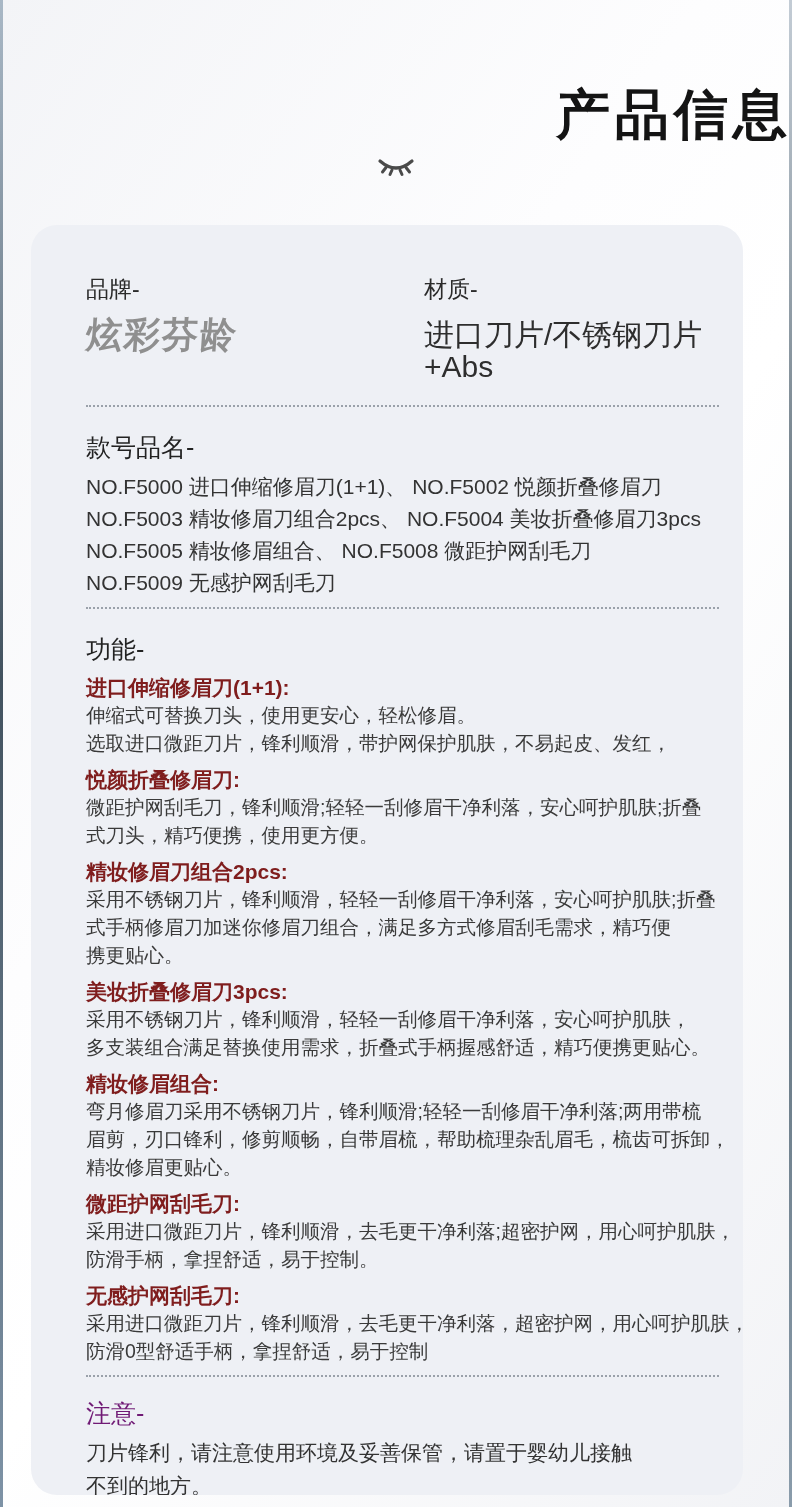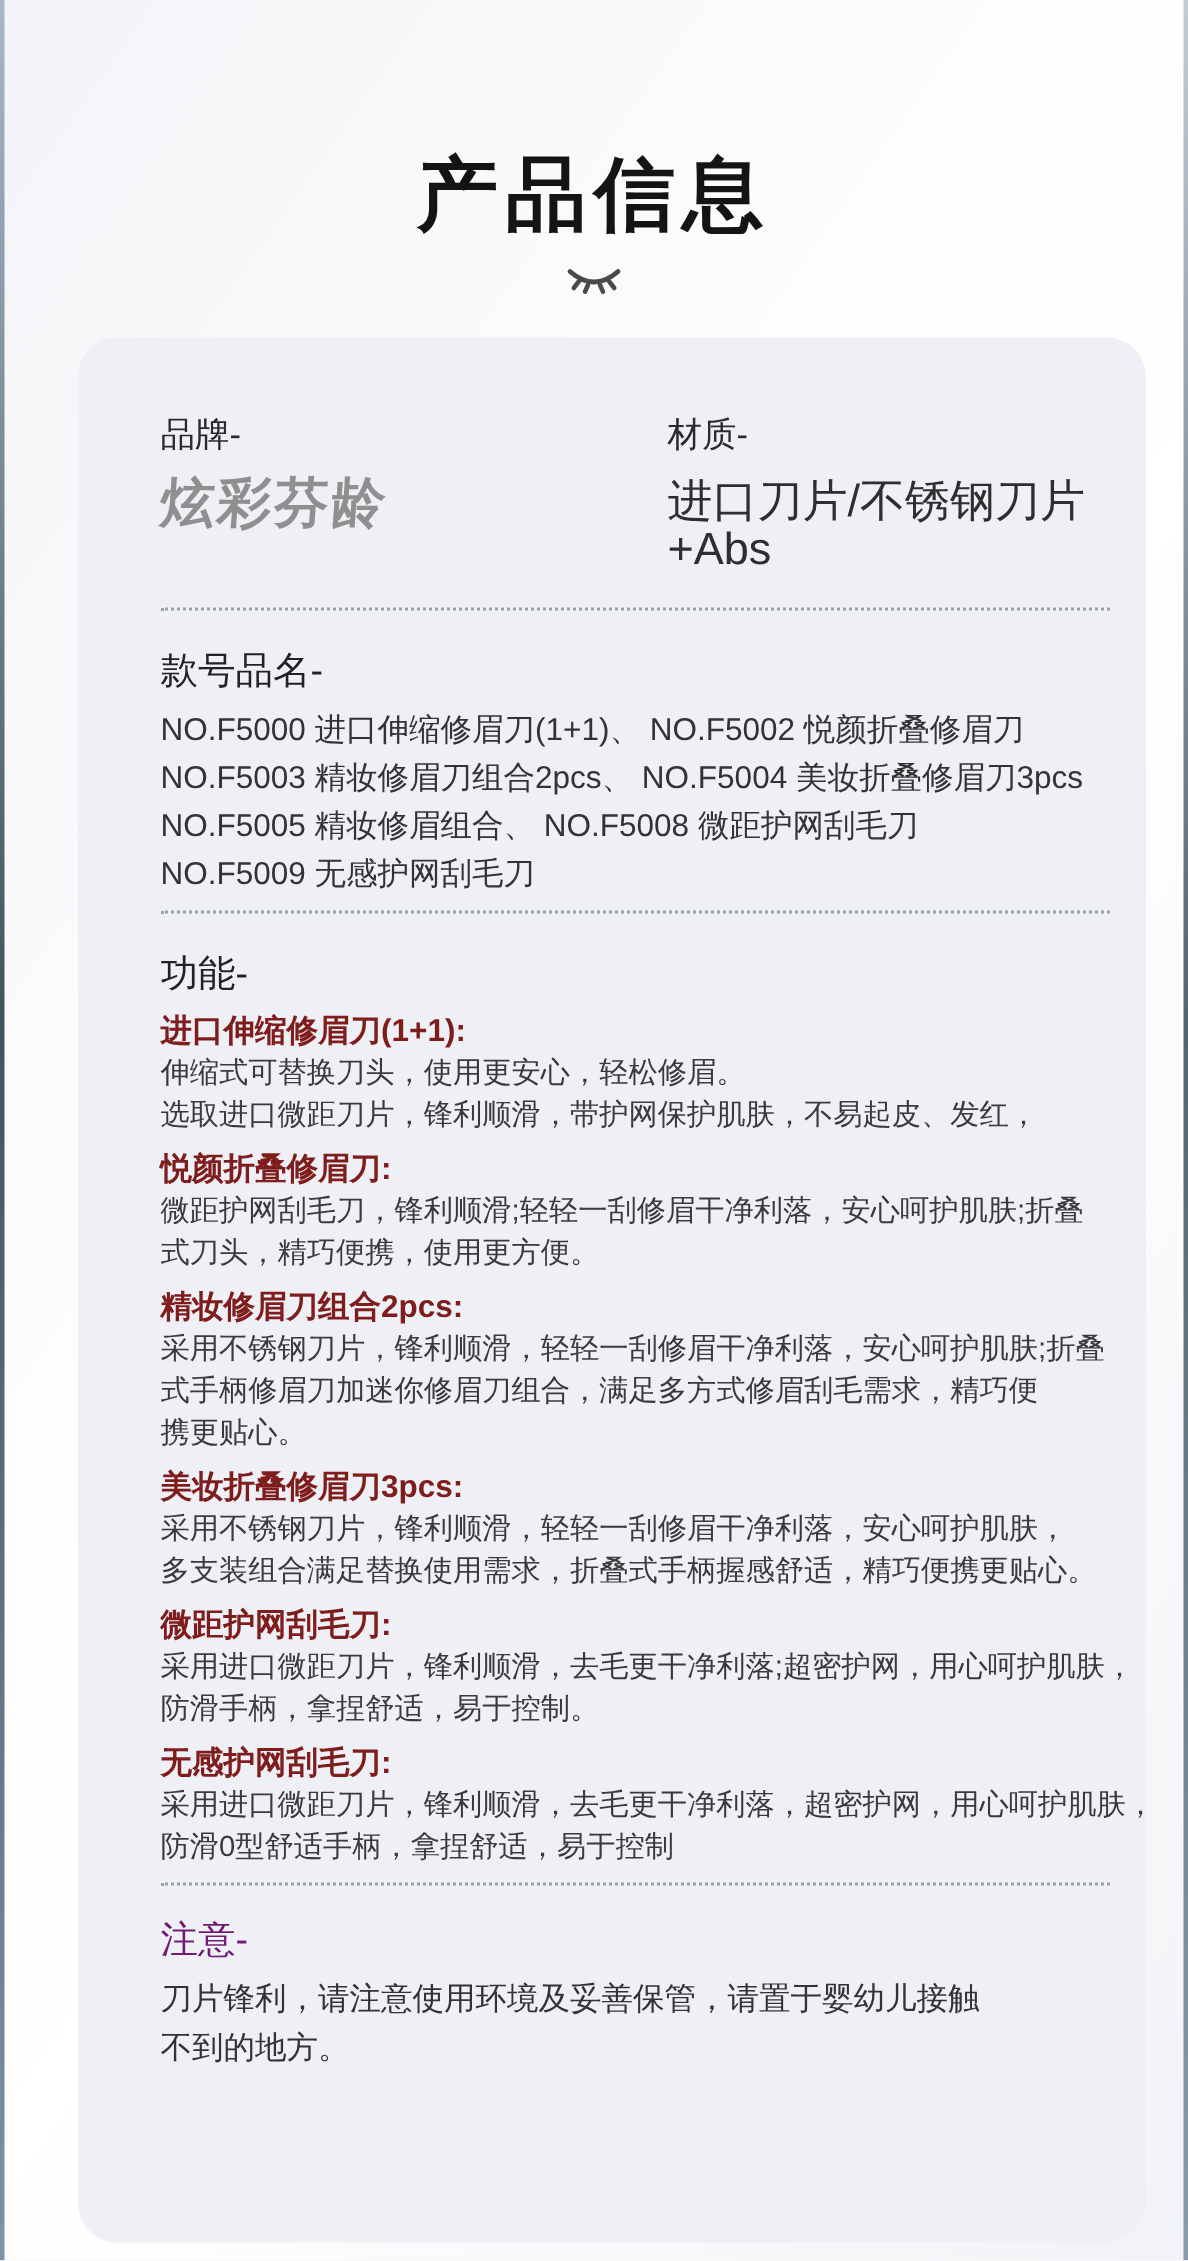--- a/index.html
+++ b/index.html
@@ -9,27 +9,27 @@
     width:792px;height:1507px;
     overflow:hidden;
     background:linear-gradient(125deg,#f3f4f7 0%,#fdfdfe 38%,#ffffff 55%,#f2f3f6 100%);
   }
   .edge{position:absolute;top:0;bottom:0;width:3px;z-index:5;}
   .edge.left{left:0;background:linear-gradient(#a9b8c6 0%,#42525f 45%,#7e93a6 100%);}
   .edge.right{right:0;background:linear-gradient(#c3ccd5 0%,#55656f 45%,#8a9cab 100%);}
 
   .hero{padding-top:84px;text-align:center;}
   .hero h1{
-    margin:16px;font-size:54px;line-height:60px;font-weight:800;
-    color:#141414;letter-spacing:5px;
+    margin:0;font-size:54px;line-height:60px;font-weight:800;
+    color:#141414;letter-spacing:5px;text-align:right;
   }
   .hero .lash{margin-top:12px;height:24px;}
 
   .card{
-    position:absolute;left:52px;top:225px;
+    position:absolute;left:31px;top:225px;
     width:712px;height:1270px;box-sizing:border-box;
     background:#eef0f5;border-radius:26px;
     padding:50px 24px 0 55px;
     overflow:hidden;
   }
   .info-row{display:flex;}
   .info-col.brand{flex:0 0 338px;}
   .info-label{font-size:23px;line-height:28px;color:#2b2b2b;font-weight:500;}
   .brand-logo{
     margin-top:12px;font-size:36px;line-height:40px;font-weight:800;
@@ -120,20 +120,26 @@
       <div class="feature-line">式手柄修眉刀加迷你修眉刀组合，满足多方式修眉刮毛需求，精巧便</div>
       <div class="feature-line">携更贴心。</div>
     </div>
 
     <div class="feature">
       <div class="feature-name">美妆折叠修眉刀3pcs:</div>
       <div class="feature-line">采用不锈钢刀片，锋利顺滑，轻轻一刮修眉干净利落，安心呵护肌肤，</div>
       <div class="feature-line">多支装组合满足替换使用需求，折叠式手柄握感舒适，精巧便携更贴心。</div>
     </div>
 
+    <div class="feature">
+      <div class="feature-name">精妆修眉组合:</div>
+      <div class="feature-line">弯月修眉刀采用不锈钢刀片，锋利顺滑;轻轻一刮修眉干净利落;两用带梳</div>
+      <div class="feature-line">眉剪，刃口锋利，修剪顺畅，自带眉梳，帮助梳理杂乱眉毛，梳齿可拆卸，</div>
+      <div class="feature-line">精妆修眉更贴心。</div>
+    </div>
 
     <div class="feature">
       <div class="feature-name">微距护网刮毛刀:</div>
       <div class="feature-line">采用进口微距刀片，锋利顺滑，去毛更干净利落;超密护网，用心呵护肌肤，</div>
       <div class="feature-line">防滑手柄，拿捏舒适，易于控制。</div>
     </div>
 
     <div class="feature">
       <div class="feature-name">无感护网刮毛刀:</div>
       <div class="feature-line">采用进口微距刀片，锋利顺滑，去毛更干净利落，超密护网，用心呵护肌肤，</div>

